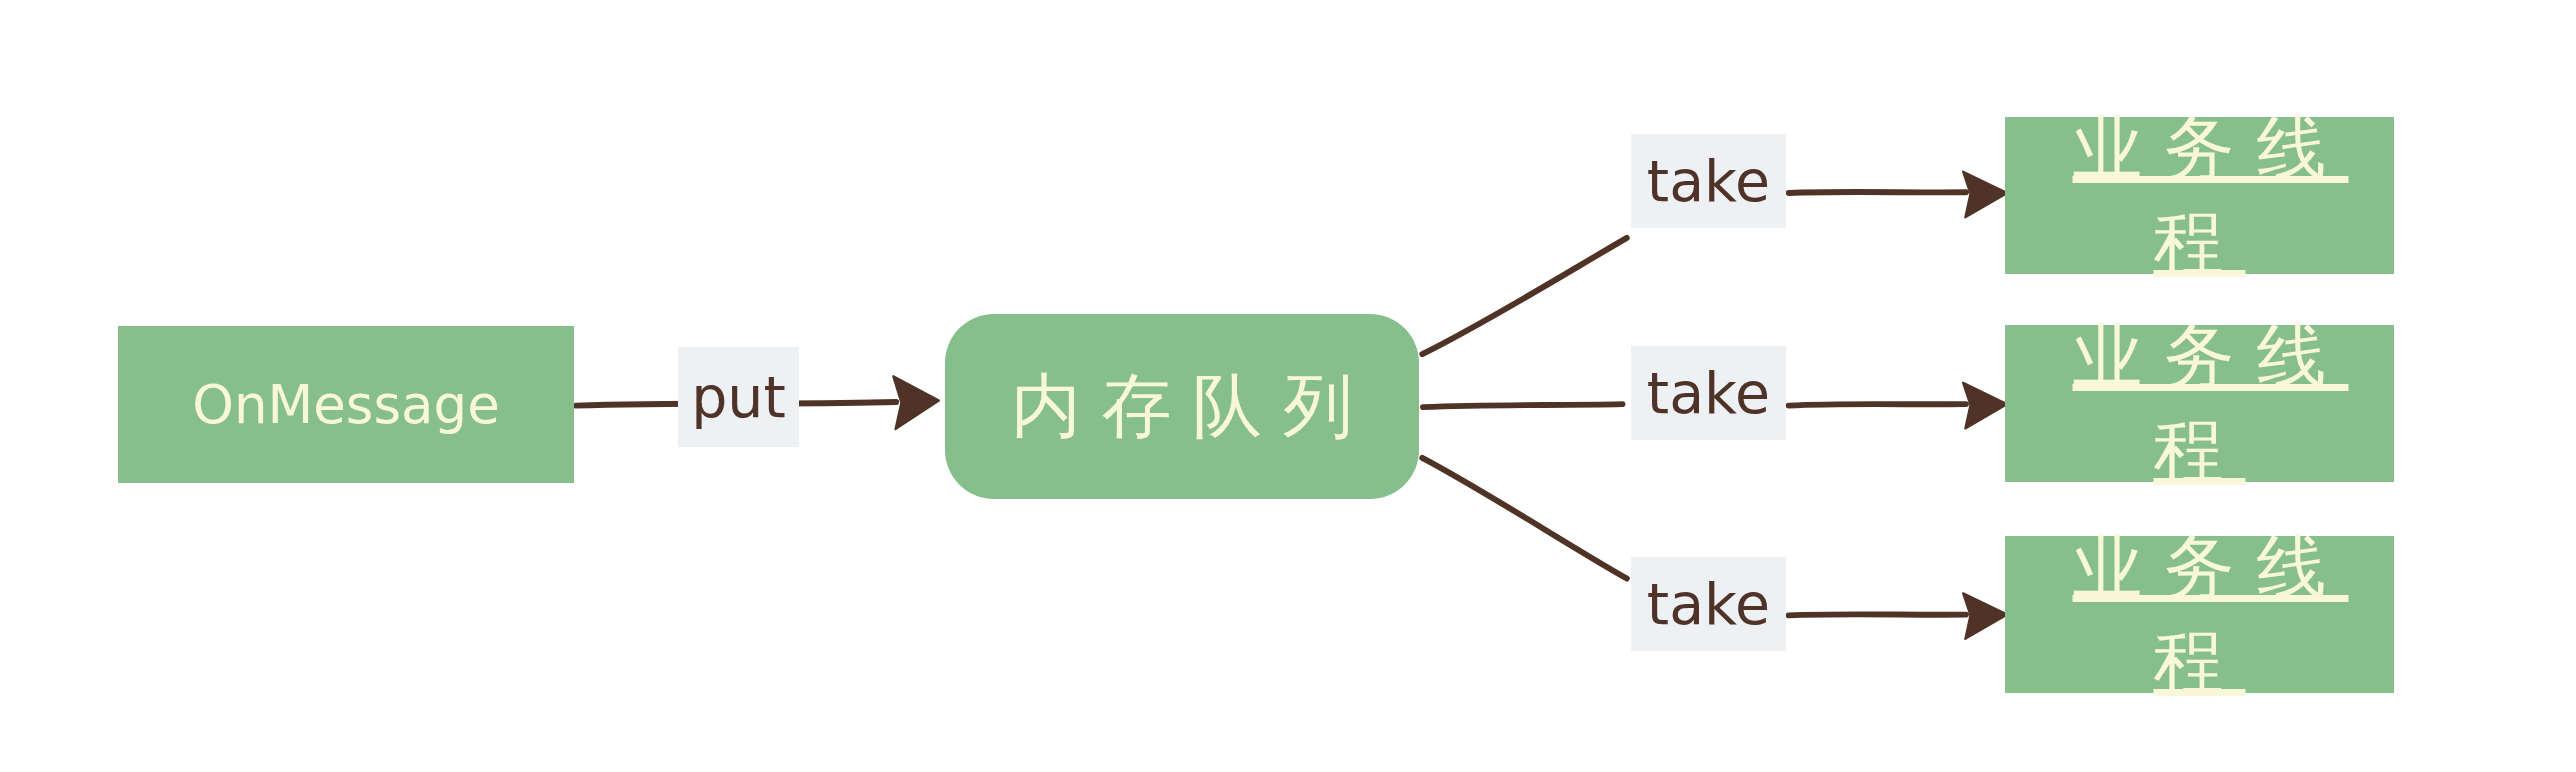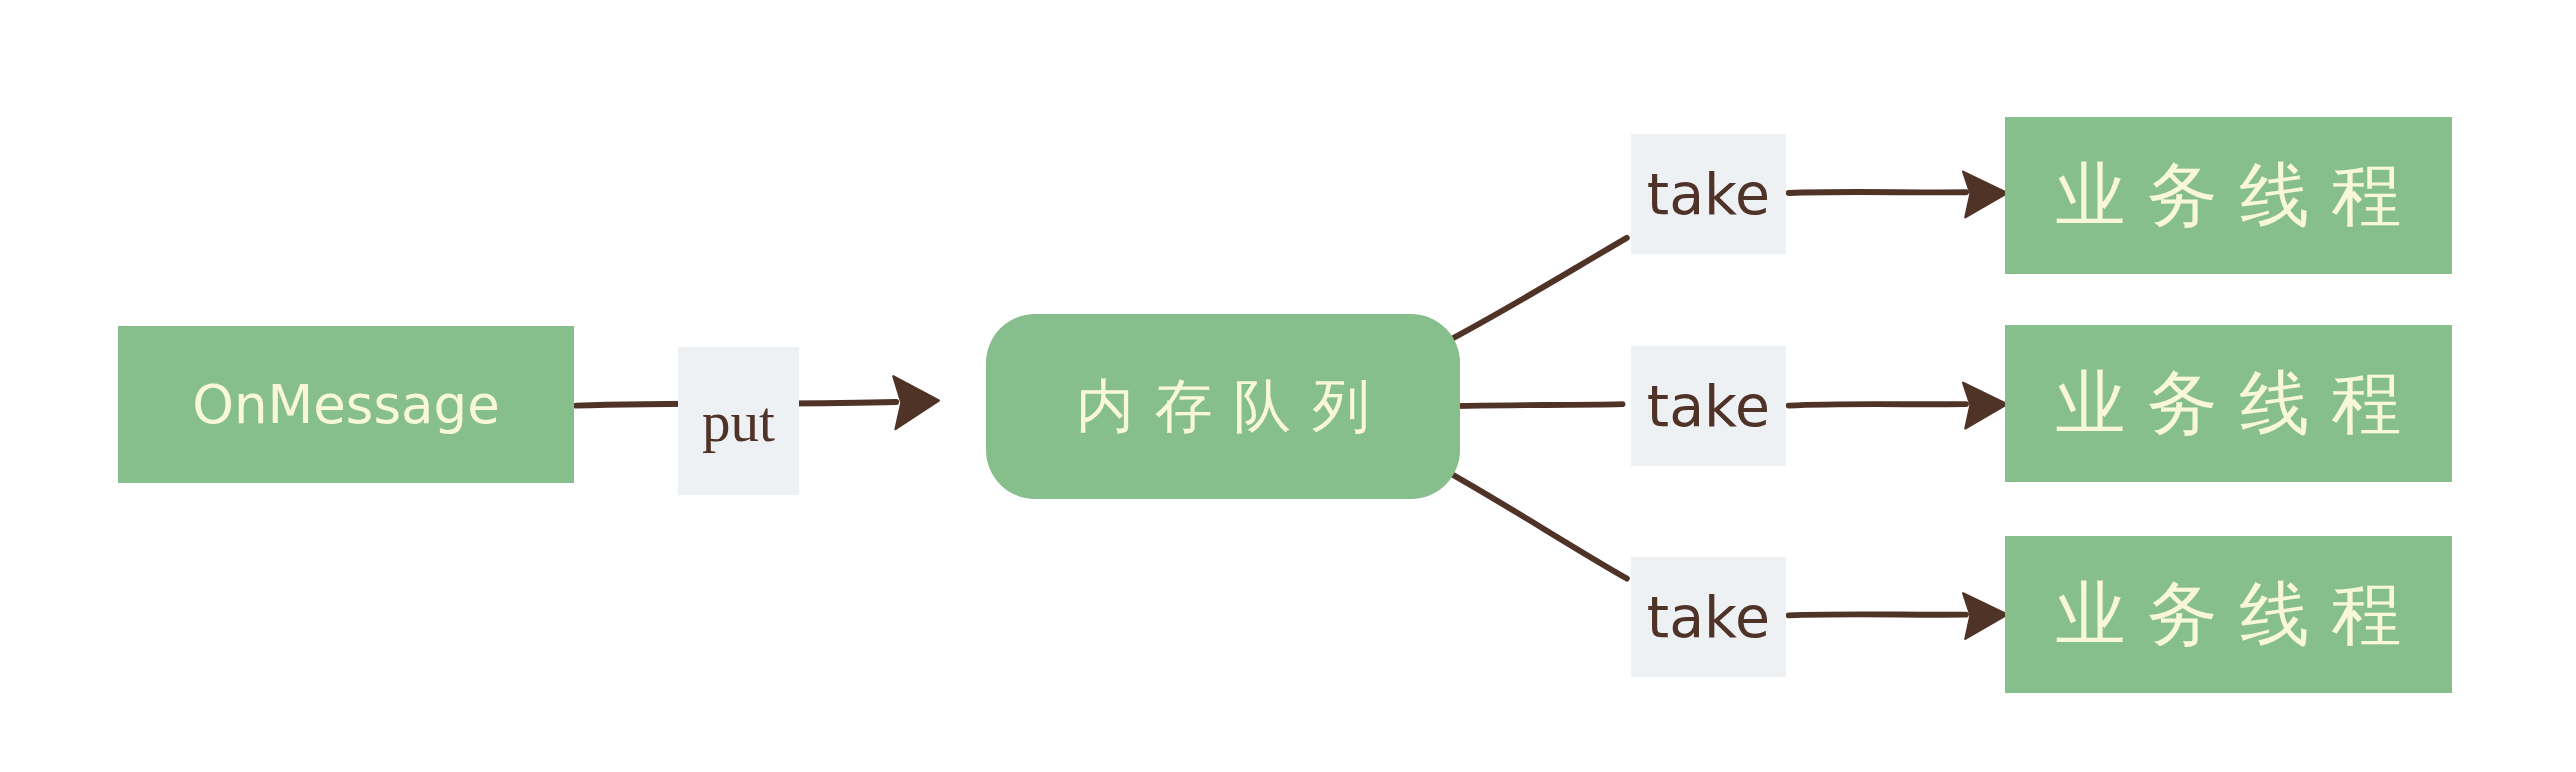--- a/index.html
+++ b/index.html
@@ -22,34 +22,34 @@
   .wires path.line{stroke:var(--edge);stroke-width:8;fill:none;stroke-linecap:round;}
   .wires path.head{fill:var(--edge);stroke:var(--edge);stroke-width:3;stroke-linejoin:round;}
   .node{
     position:absolute;z-index:2;
     background:var(--node_fill);
     color:var(--node_text);
     display:flex;align-items:center;justify-content:center;
     text-align:center;
   }
   .node.source{left:118px;top:326px;width:456px;height:157px;font-size:53px;}
-  .node.queue{left:945px;top:314px;width:474px;height:185px;border-radius:49px;font-size:58px;letter-spacing:20.6px;text-indent:20.6px;margin-left:41px;}
-  .node.worker{left:2005px;width:447px;height:157px;font-size:70px;letter-spacing:22px;text-indent:22px;}
+  .node.queue{left:945px;top:314px;width:474px;height:185px;border-radius:49px;font-size:70px;letter-spacing:20.6px;text-indent:20.6px;}
+  .node.worker{left:2005px;width:389px;height:157px;font-size:70px;letter-spacing:22px;text-indent:22px;text-decoration:underline;}
   .node.worker.w1{top:117px;}
   .node.worker.w2{top:325px;}
   .node.worker.w3{top:536px;}
   .edge-label{
     position:absolute;z-index:3;
     background:var(--label_bg);
     color:var(--label_text);
     display:flex;align-items:center;justify-content:center;
     font-size:57px;
   }
-  .edge-label.put{left:678px;top:347px;width:121px;height:148px;font-family:Liberation Serif, serif;}
-  .edge-label.take{left:1631px;width:155px;height:120px;}
+  .edge-label.put{left:678px;top:347px;width:121px;height:100px;}
+  .edge-label.take{left:1631px;width:155px;height:94px;}
   .edge-label.take.t1{top:134px;}
   .edge-label.take.t2{top:346px;}
   .edge-label.take.t3{top:557px;}
 </style>
 </head>
 <body>
 
 <div class="canvas">
 
   <svg class="wires" viewBox="0 0 3501 1050">

